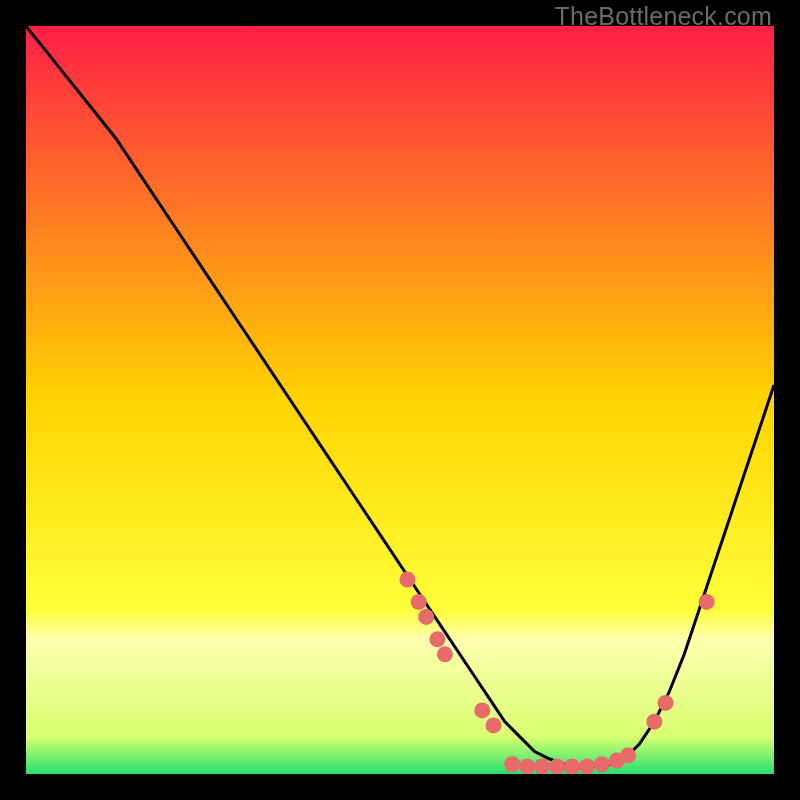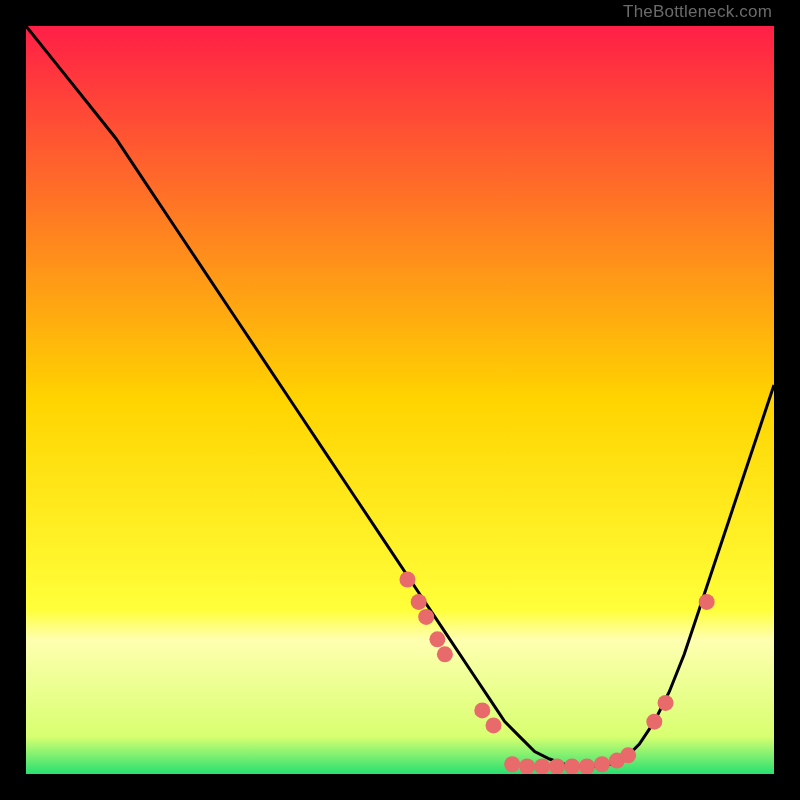--- a/index.html
+++ b/index.html
@@ -24,21 +24,21 @@
     left: 0;
     top: 0;
     width: 748px;
     height: 748px;
   }
   .watermark {
     position: absolute;
     top: 2px;
     right: 28px;
     color: #6b6b6b;
-    font-size: 17px;
+    font-size: 25px;
     font-weight: 500;
     letter-spacing: 0.2px;
     user-select: none;
   }
   svg {
     display: block;
   }
 </style>
 </head>
 <body>

